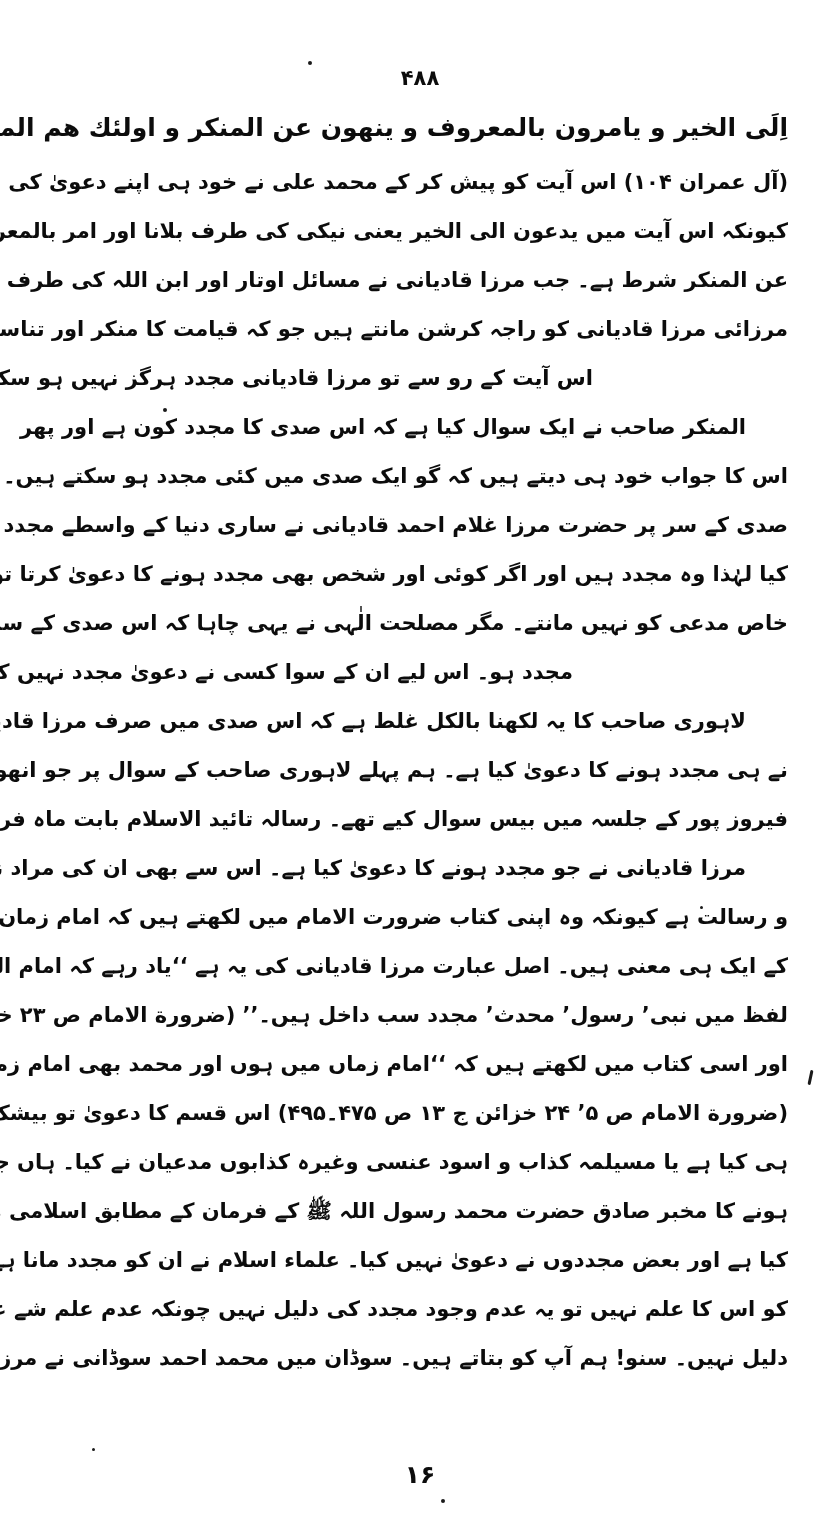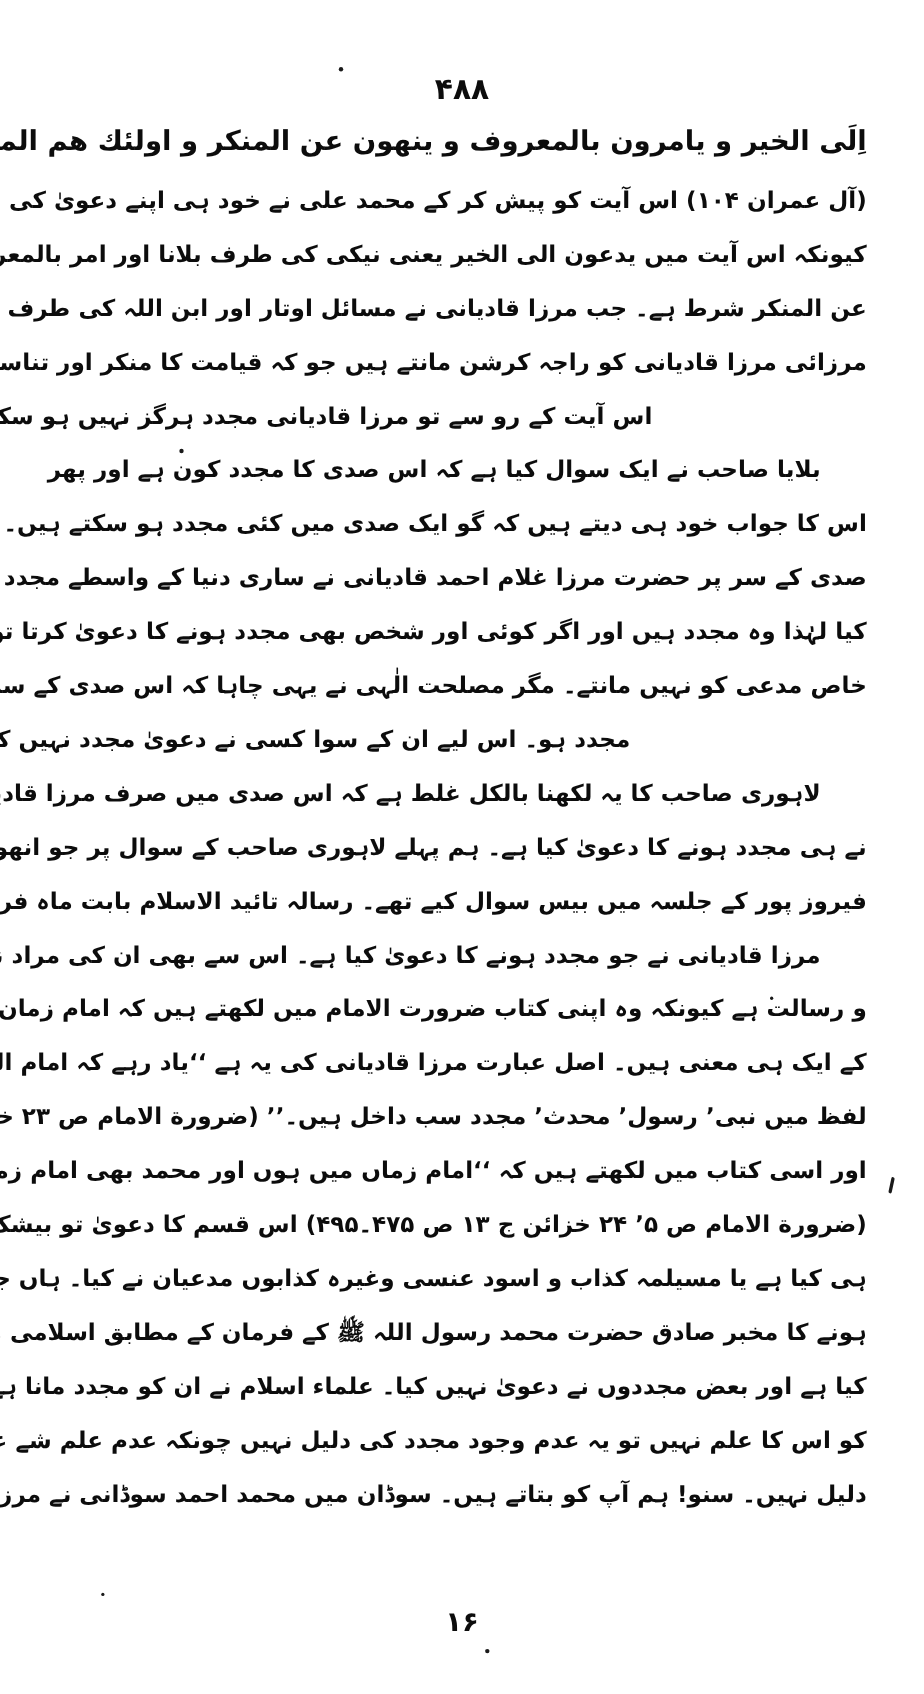--- a/index.html
+++ b/index.html
@@ -4,21 +4,21 @@
 <style>
   html,body{margin:0;padding:0;}
   body{
     width:840px;height:1540px;position:relative;overflow:hidden;
     background:#ffffff;color:#0c0c0c;
     font-family:"DejaVu Sans", sans-serif;
   }
   .sheet{position:absolute;inset:0;background:#ffffff;}
   .pagenum-top{
     position:absolute;top:66px;left:0;width:100%;
-    text-align:center;font-size:27px;font-weight:700;letter-spacing:3px;
+    text-align:center;font-size:21px;font-weight:700;letter-spacing:3px;
   }
   .text-block{
     position:absolute;top:102px;right:52px;left:56px;
     direction:rtl;
   }
   .ln{
     height:49px;line-height:49px;
     font-size:21px;font-weight:700;
     text-align:justify;text-align-last:justify;
     white-space:nowrap;
@@ -47,21 +47,21 @@
 
   <div class="pagenum-top">۴۸۸</div>
 
   <div class="text-block">
     <div class="ln arabic">اِلَى الخير و يامرون بالمعروف و ينهون عن المنكر و اولئك هم المفلحون.</div>
     <div class="ln">(آل عمران ۱۰۴) اس آیت کو پیش کر کے محمد علی نے خود ہی اپنے دعویٰ کی تردید کر دی</div>
     <div class="ln">کیونکہ اس آیت میں یدعون الی الخیر یعنی نیکی کی طرف بلانا اور امر بالمعروف اور نہی</div>
     <div class="ln">عن المنکر شرط ہے۔ جب مرزا قادیانی نے مسائل اوتار اور ابن اللہ کی طرف بلایا اور تمام</div>
     <div class="ln">مرزائی مرزا قادیانی کو راجہ کرشن مانتے ہیں جو کہ قیامت کا منکر اور تناسخ کا قائل تھا تو پھر</div>
     <div class="ln end-a">اس آیت کے رو سے تو مرزا قادیانی مجدد ہرگز نہیں ہو سکتے ۔</div>
-    <div class="ln indent">بلایا صاحب نے ایک سوال کیا ہے کہ اس صدی کا مجدد کون ہے اور پھر</div>
+    <div class="ln indent">المنکر صاحب نے ایک سوال کیا ہے کہ اس صدی کا مجدد کون ہے اور پھر</div>
     <div class="ln">اس کا جواب خود ہی دیتے ہیں کہ گو ایک صدی میں کئی مجدد ہو سکتے ہیں۔ مگر چونکہ اس</div>
     <div class="ln">صدی کے سر پر حضرت مرزا غلام احمد قادیانی نے ساری دنیا کے واسطے مجدد ہونے کا دعویٰ</div>
     <div class="ln">کیا لہٰذا وہ مجدد ہیں اور اگر کوئی اور شخص بھی مجدد ہونے کا دعویٰ کرتا تو شاید کہا جاتا کہ ہم</div>
     <div class="ln">خاص مدعی کو نہیں مانتے۔ مگر مصلحت الٰہی نے یہی چاہا کہ اس صدی کے سر پر ایک ہی</div>
     <div class="ln end-b">مجدد ہو۔ اس لیے ان کے سوا کسی نے دعویٰ مجدد نہیں کیا۔’’</div>
     <div class="ln indent">لاہوری صاحب کا یہ لکھنا بالکل غلط ہے کہ اس صدی میں صرف مرزا قادیانی</div>
     <div class="ln">نے ہی مجدد ہونے کا دعویٰ کیا ہے۔ ہم پہلے لاہوری صاحب کے سوال پر جو انھوں نے</div>
     <div class="ln">فیروز پور کے جلسہ میں بیس سوال کیے تھے۔ رسالہ تائید الاسلام بابت ماہ فروری ۱۹۱۹ء سے</div>
     <div class="ln indent">مرزا قادیانی نے جو مجدد ہونے کا دعویٰ کیا ہے۔ اس سے بھی ان کی مراد نبوت</div>
     <div class="ln">و رسالت ہے کیونکہ وہ اپنی کتاب ضرورت الامام میں لکھتے ہیں کہ امام زمان و مجدد نبی ولی</div>

